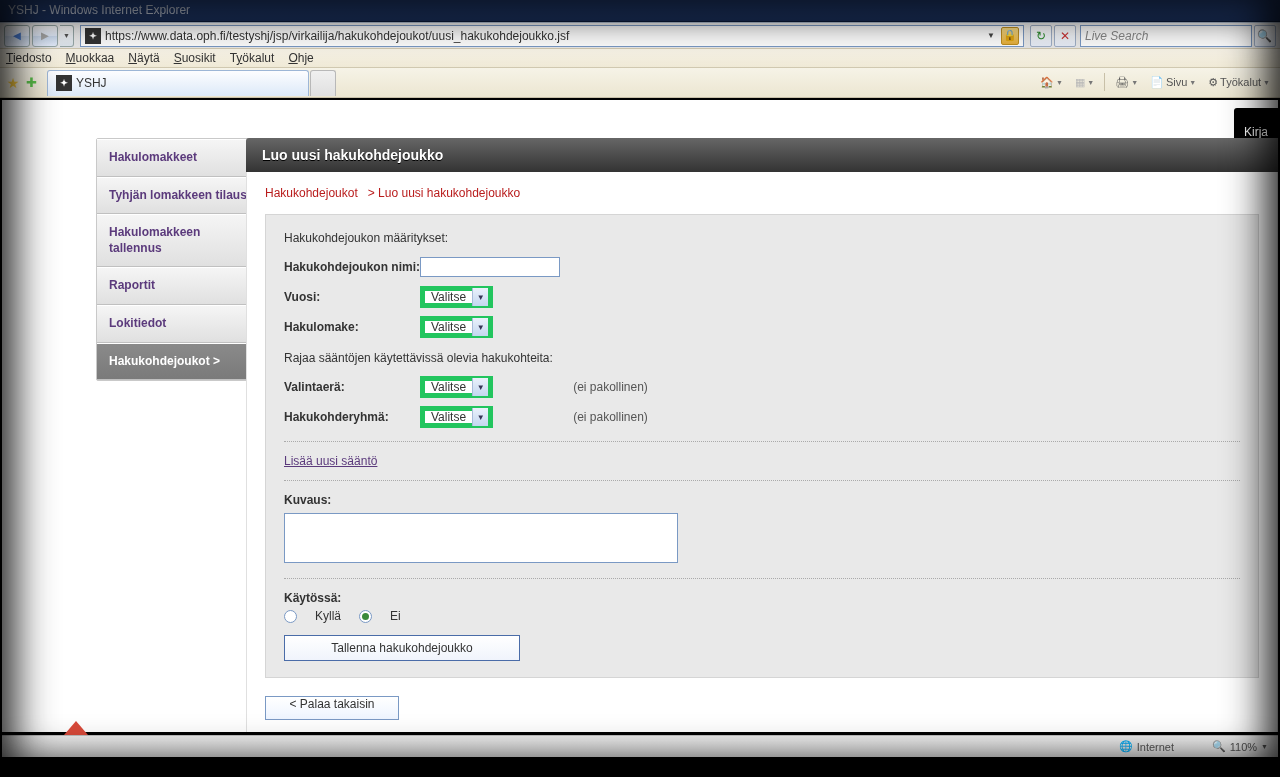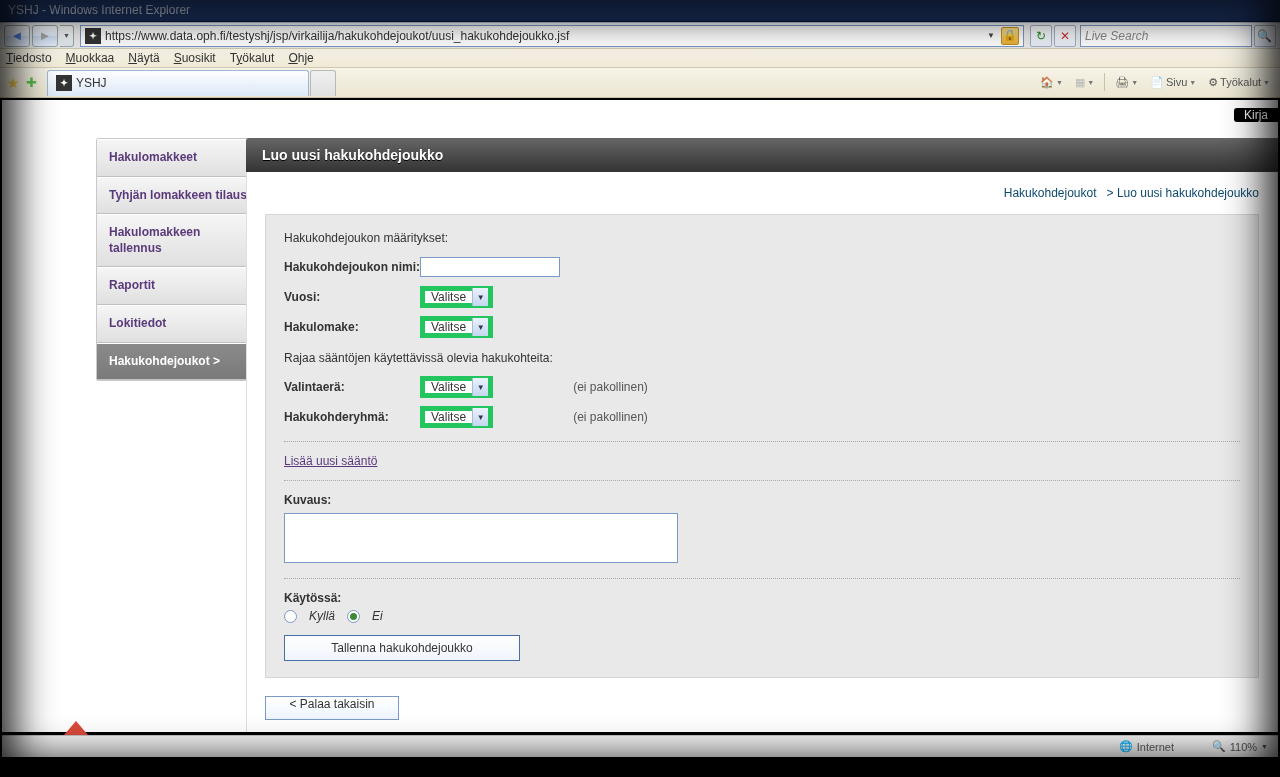--- a/index.html
+++ b/index.html
@@ -129,21 +129,21 @@
   .rtbtn .dd { font-size:7px;color:#777; }
   .rtdiv { width:1px;height:18px;background:#c8c0a8;margin:0 2px; }
 
   .content {
     position:absolute; left:2px; right:2px; top:100px; bottom:45px;
     background:#fff;
     overflow:hidden;
   }
   .topbar-black {
     position:absolute; top:8px; right:0;
-    background:#000;color:#fff;padding:0 10px;
+    background:#000;color:#fff;padding:17px 10px;
     font-size:12px;border-radius:3px 0 0 3px;
     cursor:pointer;
   }
   .page {
     position:absolute; left:0; right:0; top:30px; bottom:0;
     padding: 0 0 0 48px;
   }
   .sidebar {
     position:absolute; left:48px; top:8px; width:168px;
     border:1px solid #c9c9c9;
@@ -167,21 +167,21 @@
   .maintitle {
     background:linear-gradient(#666,#333);
     color:#fff;font-weight:bold;font-size:14px;
     padding:9px 16px;
     border-radius:3px 0 0 0;
     text-shadow:0 1px 0 #000;
   }
   .mainbody {
     background:#fff;padding:14px 18px;border:1px solid #e0e0e0;border-top:none;
   }
-  .breadcrumb { font-size:12px;color:#0c4a6e;margin-bottom:14px;text-align:right; }
+  .breadcrumb { font-size:12px;color:#b91c1c;margin-bottom:14px; }
   .formpanel {
     background:#e9e9e9;border:1px solid #d5d5d5;padding:16px 18px;
   }
   .sechdr { font-size:12px;color:#333;margin-bottom:10px; }
   .frow { display:flex;align-items:center;margin-bottom:6px;min-height:24px; }
   .flabel { width:136px;font-weight:bold;font-size:12px; }
   .finput {
     width:140px;height:20px;background:#fff;border:1px solid #7a99c4;
     font-size:12px;padding:0 3px;
   }
@@ -198,21 +198,21 @@
     display:flex;align-items:center;justify-content:center;
     font-size:8px;color:#335;
   }
   .hint { margin-left:80px;color:#555;font-size:12px; }
   .dotted { border:none;border-top:1px dotted #aaa;margin:12px 0; }
   .linklike { color:#5b3a7c;text-decoration:underline;cursor:pointer;font-size:12px; }
   .textarea {
     width:394px;height:50px;background:#fff;border:1px solid #7a99c4;
     resize:none;font-family:Arial;font-size:12px;padding:2px;
   }
-  .radiowrap { display:flex;align-items:center;gap:12px;margin-top:4px;margin-bottom:12px;font-style:italic; }
+  .radiowrap { display:flex;align-items:center;gap:18px;margin-top:4px;margin-bottom:12px; }
   .radio {
     width:13px;height:13px;border:1px solid #7a99c4;border-radius:50%;
     background:#fff;display:inline-flex;align-items:center;justify-content:center;
     cursor:pointer;
   }
   .radio.checked::after {
     content:"";width:7px;height:7px;border-radius:50%;background:#3a8a3a;
   }
   .bigbtn {
     width:236px;height:26px;

